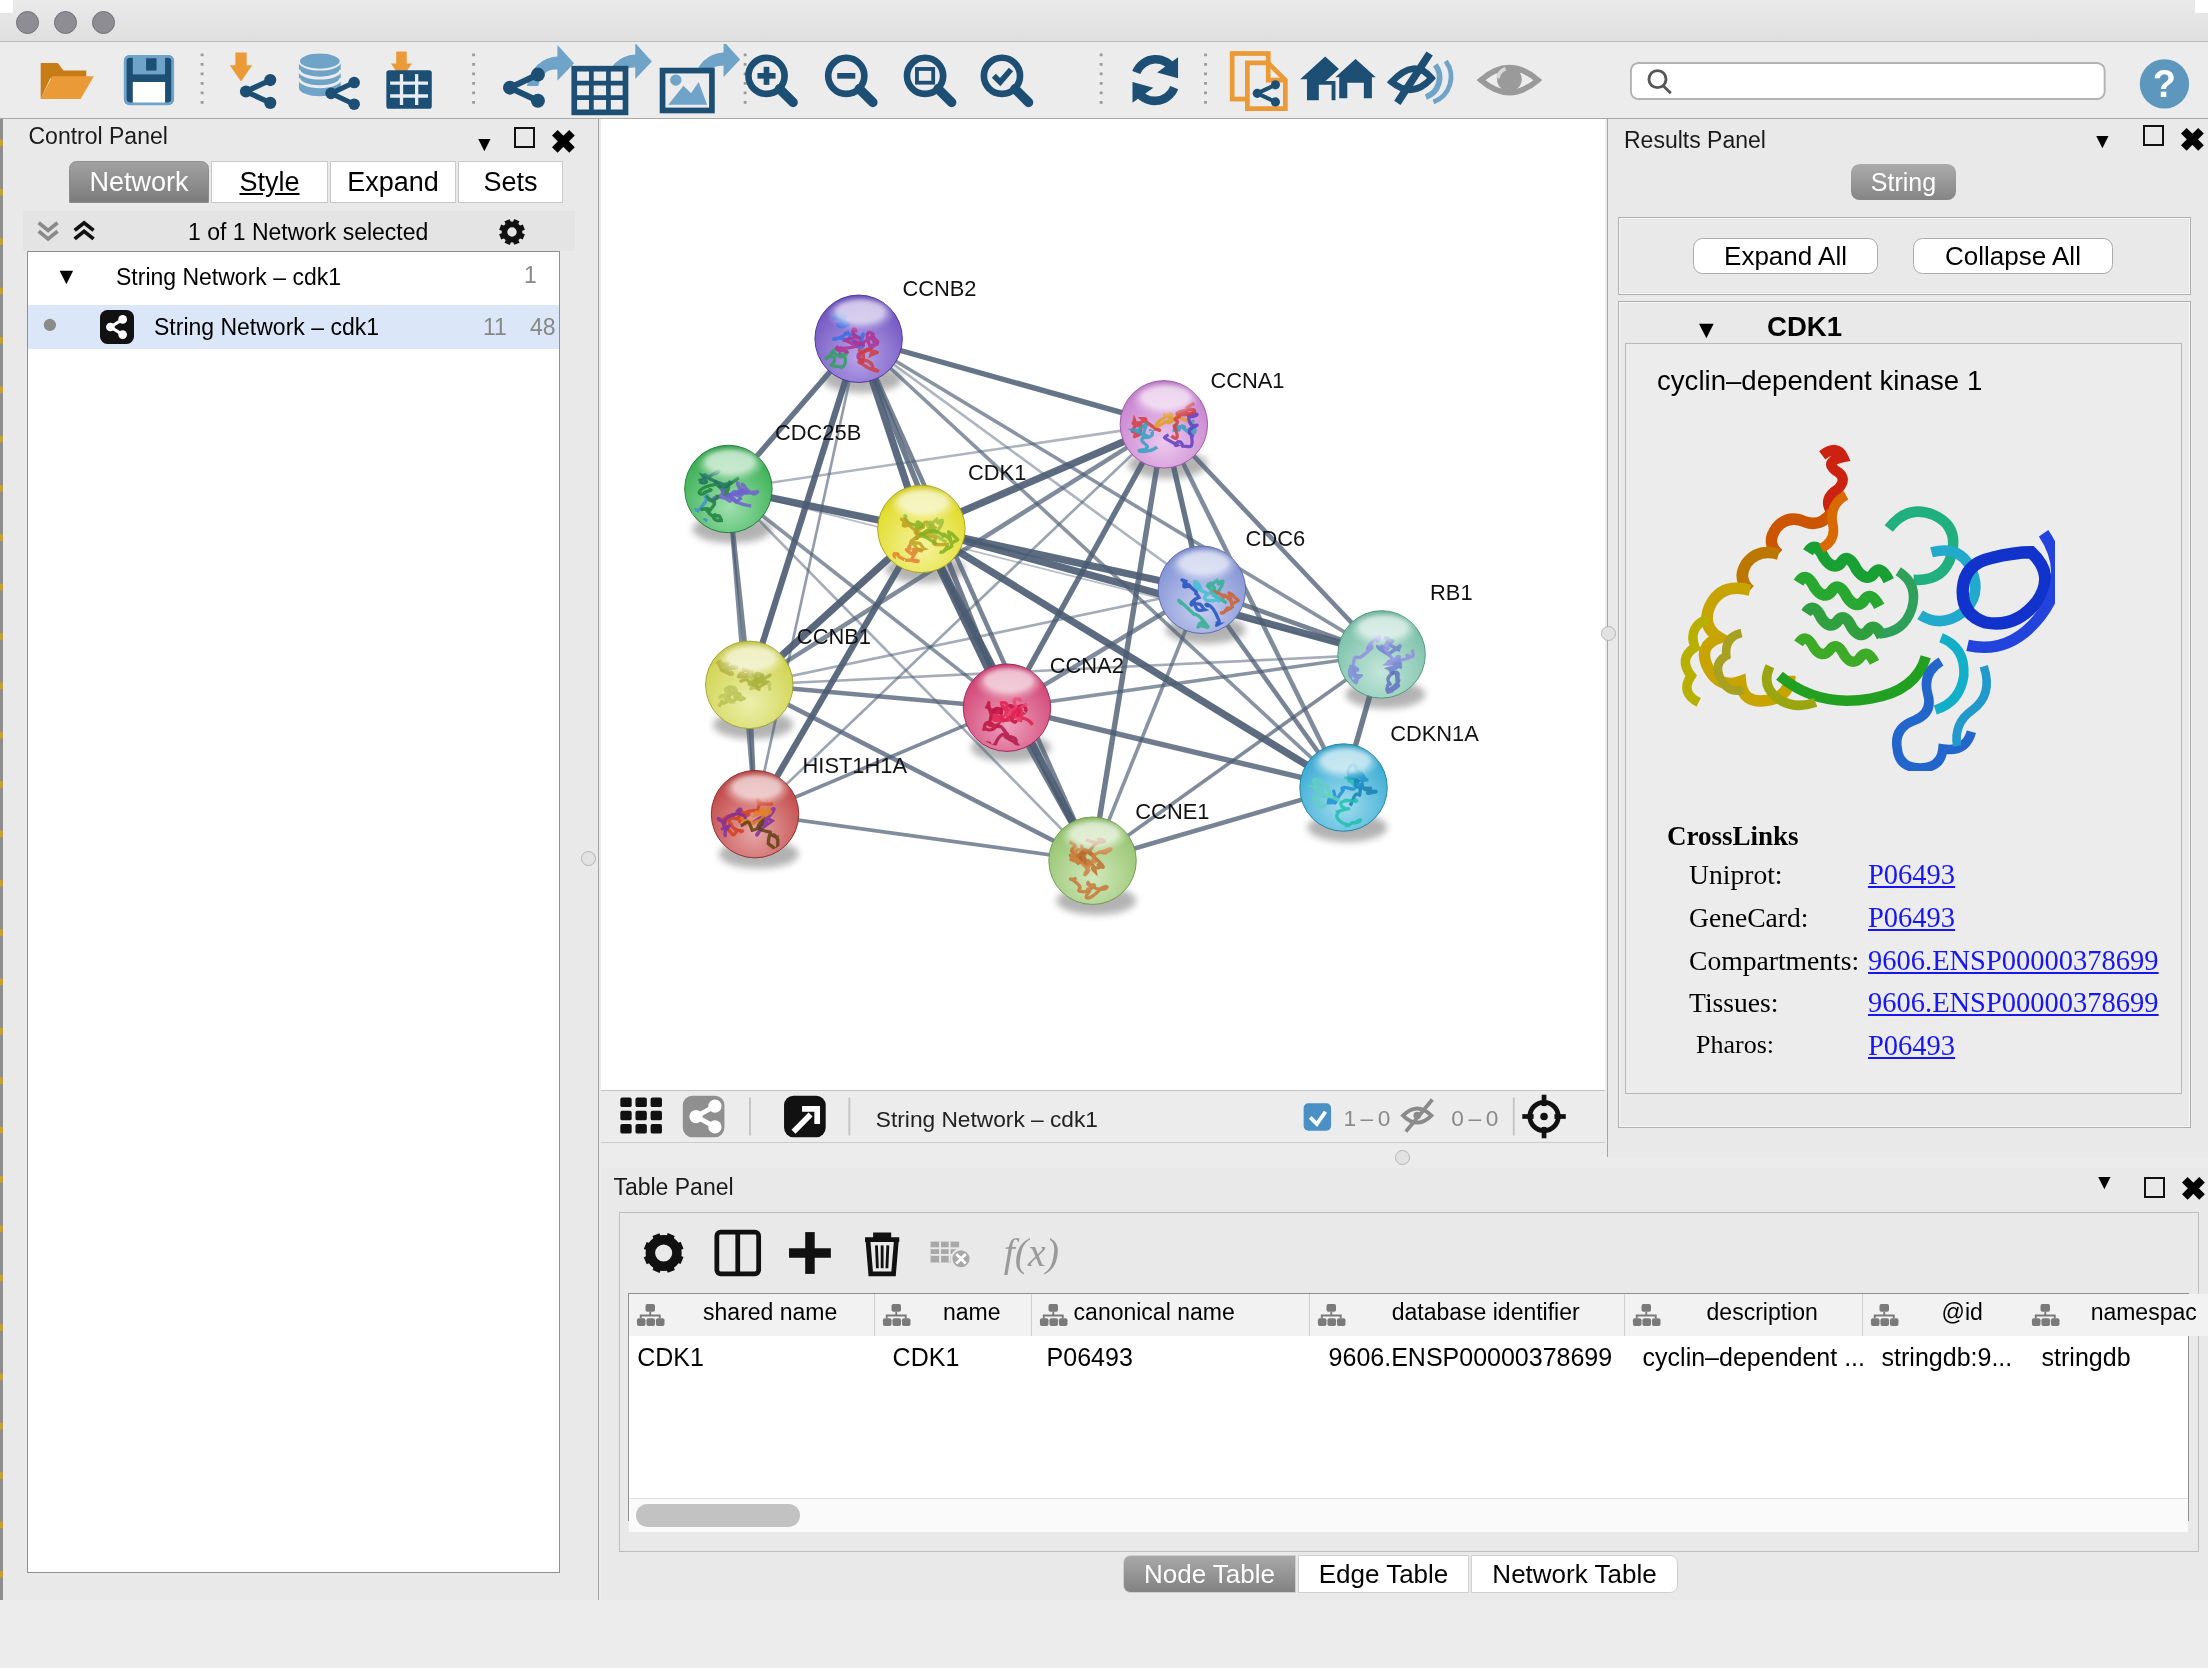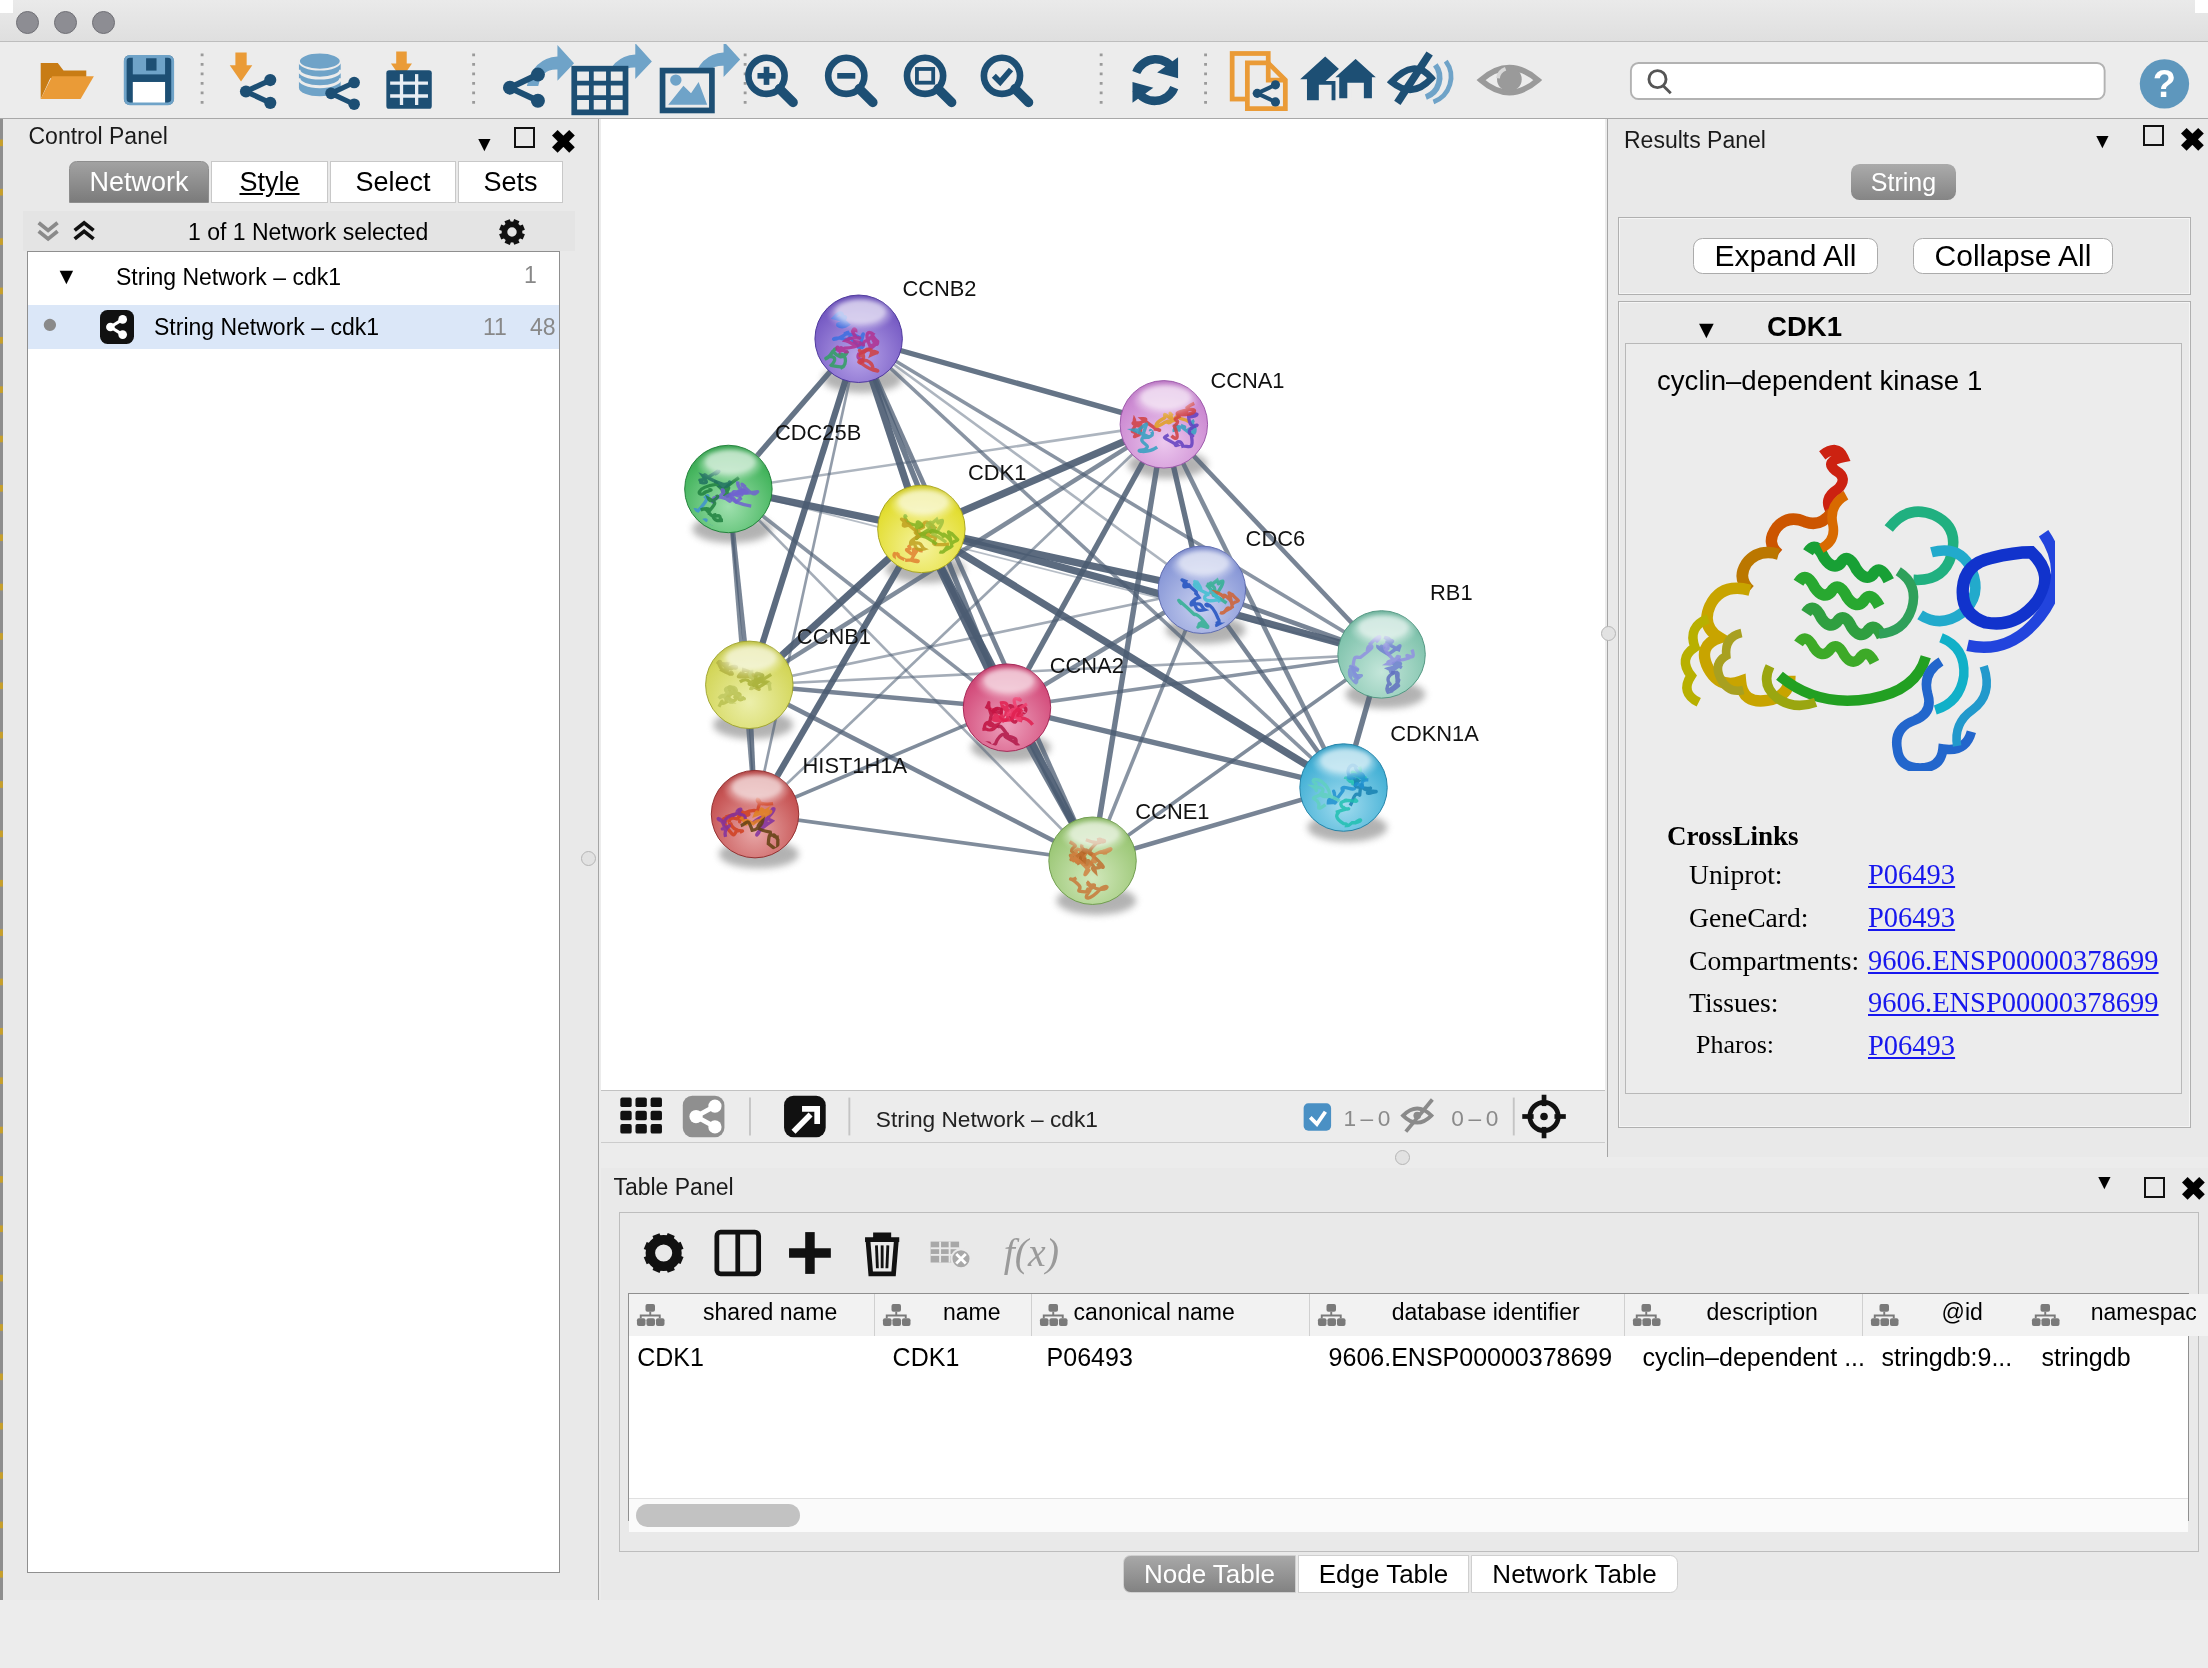--- a/index.html
+++ b/index.html
@@ -34,21 +34,21 @@
   background:#ffffff; text-align:center; font-size:27px; line-height:40px; color:#000; }
 .tabsel { background:linear-gradient(#a2a2a2,#7b7b7b); color:#fff; border-color:#8e8e8e; border-radius:7.6px 7.6px 0 0; }
 #netbar { left:23px; top:92px; width:552px; height:40px; background:#e4e4e4; }
 #netlist { left:27px; top:132px; width:533px; height:1322px; background:#fff; border:1.9px solid #8f8f8f; }
 .row1 { position:absolute; left:0; top:9.5px; width:100%; height:42px; font-size:23px; }
 .rowsel { position:absolute; left:0; top:53px; width:100%; height:44px; background:#dbe7f8; font-size:23px; }
 
 
 .rbox { position:absolute; background:#e9e9e9; border:1.9px solid #b0b0b0; box-shadow:inset 0 0 0 1px #f5f5f5; }
 .wbtn { position:absolute; background:#ffffff; border:1.9px solid #ababab; border-radius:9.5px;
-  font-size:30px; text-align:center; color:#000; }
+  font-size:26px; text-align:center; color:#000; }
 .serif { font-family:"Liberation Serif", serif; }
 a.lnk { color:#1717ee; text-decoration:underline; font-family:"Liberation Serif", serif; }
 
 
 #tbox { left:619px; top:1212px; width:1580px; height:340px; background:#e9e9e9; border:1.9px solid #bdbdbd; }
 #ttable { position:absolute; left:7.6px; top:80px; width:1561px; height:228px; background:#fff; border:1.9px solid #8f8f8f; }
 .th { position:absolute; top:0; height:42px; background:#f2f2f2; border-right:1.9px solid #d0d0d0; font-size:23px; }
 .btab { position:absolute; top:1555px; height:38px; background:#fff; border:1px solid #cfcfcf;
   font-size:26px; text-align:center; line-height:36px; }
 #bottombar { left:0; top:1602px; width:2208px; height:67px; background:#ececec; border-top:1.9px solid #c6c6c6; }
@@ -203,21 +203,21 @@
 <text x="2278" y="56" text-anchor="middle" font-size="40" font-weight="bold" fill="#fff" font-family="Liberation Sans, sans-serif">?</text>
     </svg>
 
 <div class="abs" id="cpanel">
   <div class="abs paneltitle" style="left:28.5px; top:3.8px;">Control Panel</div>
   <div class="abs" style="left:474px; top:13.3px; font-size:21px;">▼</div>
   <div class="abs" style="left:514px; top:7.6px; width:21px; height:21px; border:2.9px solid #111;"></div>
   <div class="abs" style="left:550px; top:3.8px; font-size:32px; font-weight:bold;">✖</div>
   <div class="tabbtn tabsel" style="left:69px; width:140px;">Network</div>
   <div class="tabbtn" style="left:211px; width:117px;text-decoration:underline;">Style</div>
-  <div class="tabbtn" style="left:330px; width:126px;">Select</div>
+  <div class="tabbtn" style="left:330px; width:126px;">Expand</div>
   <div class="tabbtn" style="left:458px; width:105px;">Sets</div>
   <div class="abs" id="netbar">
     <svg style="position:absolute; left:9.5px; top:6.7px;" width="34" height="28.5" viewBox="0 0 36 30">
           <g fill="none" stroke="#8a8a8a" stroke-width="4">
             <path d="M 6 5 L 16 13 L 26 5"></path>
             <path d="M 6 14 L 16 22 L 26 14"></path>
           </g>
         </svg>
     <svg style="position:absolute; left:46px; top:6.7px;" width="34" height="28.5" viewBox="0 0 36 30">
           <g fill="none" stroke="#111" stroke-width="4">

